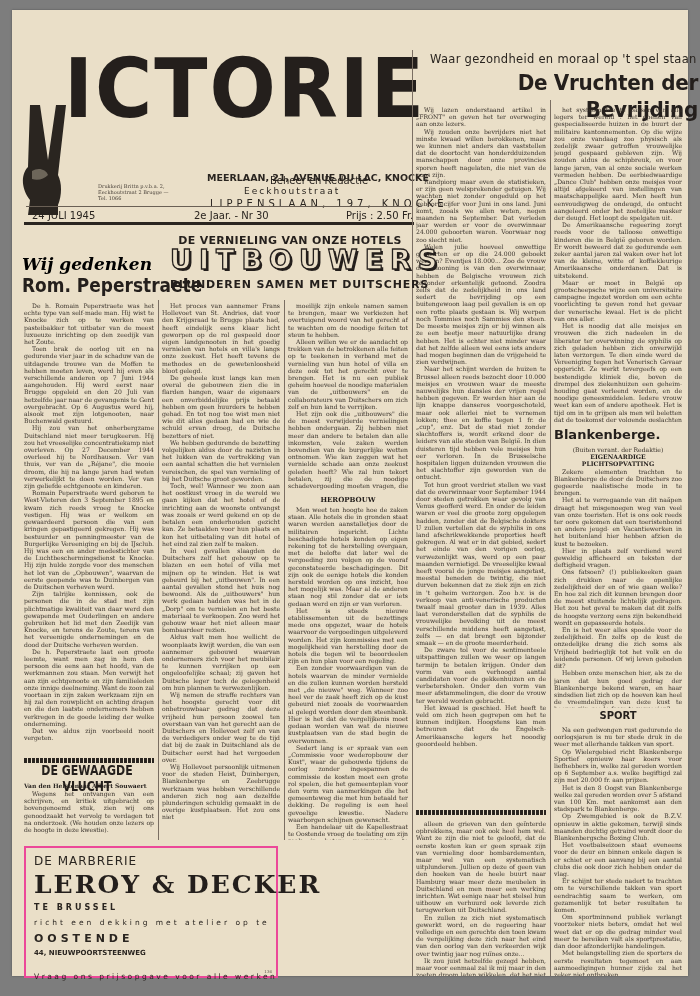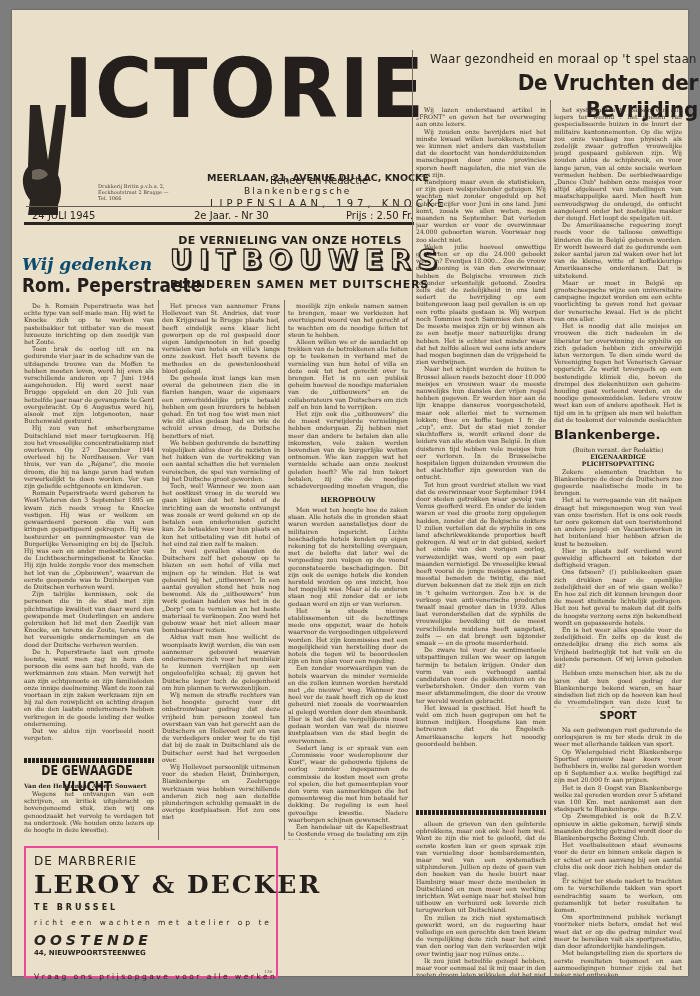--- a/index.html
+++ b/index.html
@@ -15,57 +15,57 @@
   .lippens { position:absolute; left:198px; top:188px; font-family:"DejaVu Sans", sans-serif; font-size:10px; letter-spacing:4px; color:#2a2520; white-space:nowrap; }
   .drukkerij { position:absolute; left:86px; top:173px; font-size:5px; line-height:6px; color:#4a423a; width:80px; }
   .dateline { position:absolute; left:14px; top:196px; width:386px; height:14px; border-top:1px solid #6a6055; font-family:"DejaVu Sans", sans-serif; font-size:10px; color:#2a2520; }
   .dateline span { position:absolute; top:3px; white-space:nowrap; }
   .rule-thick { position:absolute; left:12px; width:390px; height:3px; background:#2a2520; }
   .hdr-right { position:absolute; left:418px; top:42px; width:268px; }
   .waar { font-family:"DejaVu Sans", sans-serif; font-size:11.5px; color:#2a2520; white-space:nowrap; letter-spacing:0.3px; }
   .vruchten { font-family:"DejaVu Sans", sans-serif; font-weight:bold; font-size:20px; color:#241f1c; text-align:right; margin-top:6px; transform:scaleY(1.1); letter-spacing:-0.3px; }
   .col { position:absolute; font-size:6.1px; line-height:7.2px; color:#3a332c; text-align:justify; overflow:hidden; }
   .col p { margin:0; text-indent:8px; }
-  .h-script { position:absolute; left:10px; top:244px; font-family:"DejaVu Serif", serif; font-style:italic; font-weight:bold; font-size:17px; color:#0c4a6e; }
+  .h-script { position:absolute; left:10px; top:244px; font-family:"DejaVu Serif", serif; font-style:italic; font-weight:bold; font-size:17px; color:#000000; }
   .h-peper { position:absolute; left:10px; top:264px; font-family:"DejaVu Sans", sans-serif; font-weight:bold; font-size:17px; color:#241f1c; transform:scaleY(1.15); transform-origin:left top; }
   .h-vern { position:absolute; left:158px; top:217px; width:240px; text-align:center; font-family:"DejaVu Sans", sans-serif; font-weight:bold; font-size:11px; color:#241f1c; letter-spacing:0.3px;margin-top:7px; }
   .h-uit { position:absolute; left:158px; top:234px; width:240px; text-align:center; font-family:"DejaVu Sans", sans-serif; font-weight:900; font-size:27px; letter-spacing:7px; color:#eadfc8; -webkit-text-stroke:1.3px #241f1c; text-shadow:2px 2px 0 #241f1c; }
   .h-plund { position:absolute; left:158px; top:268px; width:240px; text-align:center; font-family:"DejaVu Sans", sans-serif; font-weight:bold; font-size:11px; color:#241f1c; letter-spacing:0.8px; white-space:nowrap; }
   .subhead { position:absolute; font-family:"DejaVu Serif", serif; font-weight:bold; font-size:7px; color:#241f1c; text-align:center; }
   .h-gewaagd { position:absolute; left:12px; top:756px; width:126px; text-align:center; font-family:"DejaVu Sans", sans-serif; font-weight:bold; font-size:11px; color:#241f1c; transform:scaleY(1.2); }
   .byline { position:absolute; left:12px; top:772px; width:128px; font-weight:bold; font-size:6px; color:#241f1c; white-space:nowrap; }
   .dashed-rule { position:absolute; height:5px; background:repeating-linear-gradient(90deg,#2a2520 0 3px,#eadfc8 3px 4px); }
   .vline { position:absolute; width:1px; background:#7a6e62; }
   .ad { position:absolute; left:12px; top:836px; width:254px; height:132px; border:2px solid #ec4899; box-sizing:border-box; }
   .ad .l1 { position:absolute; left:8px; top:6px; font-family:"DejaVu Sans", sans-serif; font-size:12px; letter-spacing:1px; color:#2a2520; }
   .ad .l2 { position:absolute; left:8px; top:22px; font-family:"DejaVu Serif", serif; font-weight:900; font-size:25px; letter-spacing:2px; color:#241f1c; white-space:nowrap; }
   .ad .l3 { position:absolute; left:8px; top:55px; font-family:"DejaVu Sans", sans-serif; font-weight:bold; font-size:8px; letter-spacing:3px; color:#2a2520; }
   .ad .l4 { position:absolute; left:8px; top:70px; font-family:"DejaVu Sans", sans-serif; font-size:7.5px; letter-spacing:3px; color:#2a2520; white-space:nowrap; }
-  .ad .l5 { position:absolute; left:8px; top:84px; font-family:"DejaVu Sans", sans-serif; font-weight:bold; font-size:14px; letter-spacing:4px; color:#2a2520;font-style:italic; }
+  .ad .l5 { position:absolute; left:8px; top:84px; font-family:"DejaVu Sans", sans-serif; font-weight:bold; font-size:11px; letter-spacing:4px; color:#2a2520; }
   .ad .l6 { position:absolute; left:8px; top:101px; font-family:"DejaVu Sans", sans-serif; font-weight:bold; font-size:7px; color:#2a2520;text-align:center; }
   .ad .l7 { position:absolute; left:8px; top:124px; font-family:"DejaVu Sans", sans-serif; font-size:7.5px; letter-spacing:2.5px; color:#2a2520; white-space:nowrap; }
   .ad .code { position:absolute; right:4px; bottom:2px; font-size:4px; color:#5a5048; }
   .h-blank { position:absolute; left:542px; top:417px; font-family:"DejaVu Sans", sans-serif; font-weight:bold; font-size:13px; color:#241f1c; }
   .h-sport { position:absolute; left:542px; top:700px; width:128px; text-align:center; font-family:"DejaVu Sans", sans-serif; font-weight:bold; font-size:10px; color:#241f1c; }
 </style>
 </head>
 <body>
 
 <div class="page">
 
   <div class="masthead">
     <svg class="hand" viewBox="0 0 60 110">
       <path d="M12 0 L22 0 L30 55 L38 0 L48 0 L40 70 C44 78 44 90 40 100 L40 110 L10 110 L12 95 C4 85 2 70 10 62 Z" fill="#2a2520"></path>
       <path d="M14 66 C20 62 28 64 30 70 C26 74 20 76 14 74 Z" fill="#eadfc8" opacity="0.35"></path>
     </svg>
     <div class="title-big">ICTORIE</div>
 
     <div class="beheer">Beheer en Redactie</div>
     <div class="meerlaan">MEERLAAN, 21, AVENUE DU LAC, KNOCKE</div>
-    <div class="aank">Blankenbergsche</div>
+    <div class="aank">Eeckhoutstraat</div>
     <div class="lippens">LIPPENSLAAN, 197, KNOCKE</div>
     <div class="drukkerij">Drukkerij Brittn p.v.b.a. 2, Eeckhoutstraat 2 Brugge — Tel. 1066</div>
     <div class="dateline">
       <span style="left:6px">24 JULI 1945</span>
       <span style="left:168px">2e Jaar. - Nr 30</span>
       <span style="left:320px">Prijs : 2.50 Fr.</span>
     </div>
   </div>
   <div class="rule-thick" style="top:212px"></div>
 
@@ -175,19 +175,19 @@
     <p>Een zonder voorwaardigen van de hotels waarvan de minder vernielde en die zullen kunnen worden hersteld met „de nieuwe" weg. Wanneer zoo heel ver de zaak heeft zich op de kust gebeurd niet zooals de voorwaarden al gelegd worden door den steenbank. Hier is het dat de vergelijkenis moet gedaan worden van wat de nieuwe kustplaatsen van de stad begin de overwonnen.</p>
     <p>Sedert lang is er spraak van een „Commissie voor wederopbouw der Kust", waar de gebouwde tijdens de oorlog zonder ingespannen de commissie de kosten moet een grote rol spelen, die het gemeenteplan voor den vorm van aanmerkingen die het gemeenteweg die met hun betaald ter dekking. De regeling is een heel gevoelige kwestie. Nadere waarborgen schijnen gewenscht.</p>
     <p>Een handelaar uit de Kapellestraat te Oostende vroeg de toelating om zijn zaak in betere voorwaarden te installeren, maar de ingenieurs stelden dat die een hoofdstuk werd verschillende malen tot hem gezeid dat het met geld moest worden gedaan. Dat gedurende de oorlog zijn herstelling, zijn heropbouwing is geschied en niet met de aanvragen.</p>
 
   </div>
 
   <div class="ad">
     <div class="l1">DE MARBRERIE</div>
     <div class="l2">LEROY &amp; DECKER</div>
     <div class="l3">TE BRUSSEL</div>
-    <div class="l4">richt een wachten met atelier op te</div>
+    <div class="l4">richt een dekking met atelier op te</div>
     <div class="l5">OOSTENDE</div>
     <div class="l6">44, NIEUWPOORTSTEENWEG</div>
     <div class="l7">Vraag ons prijsopgave voor alle werken</div>
     <div class="code">136</div>
   </div>
 </div>
 
 </body></html>

